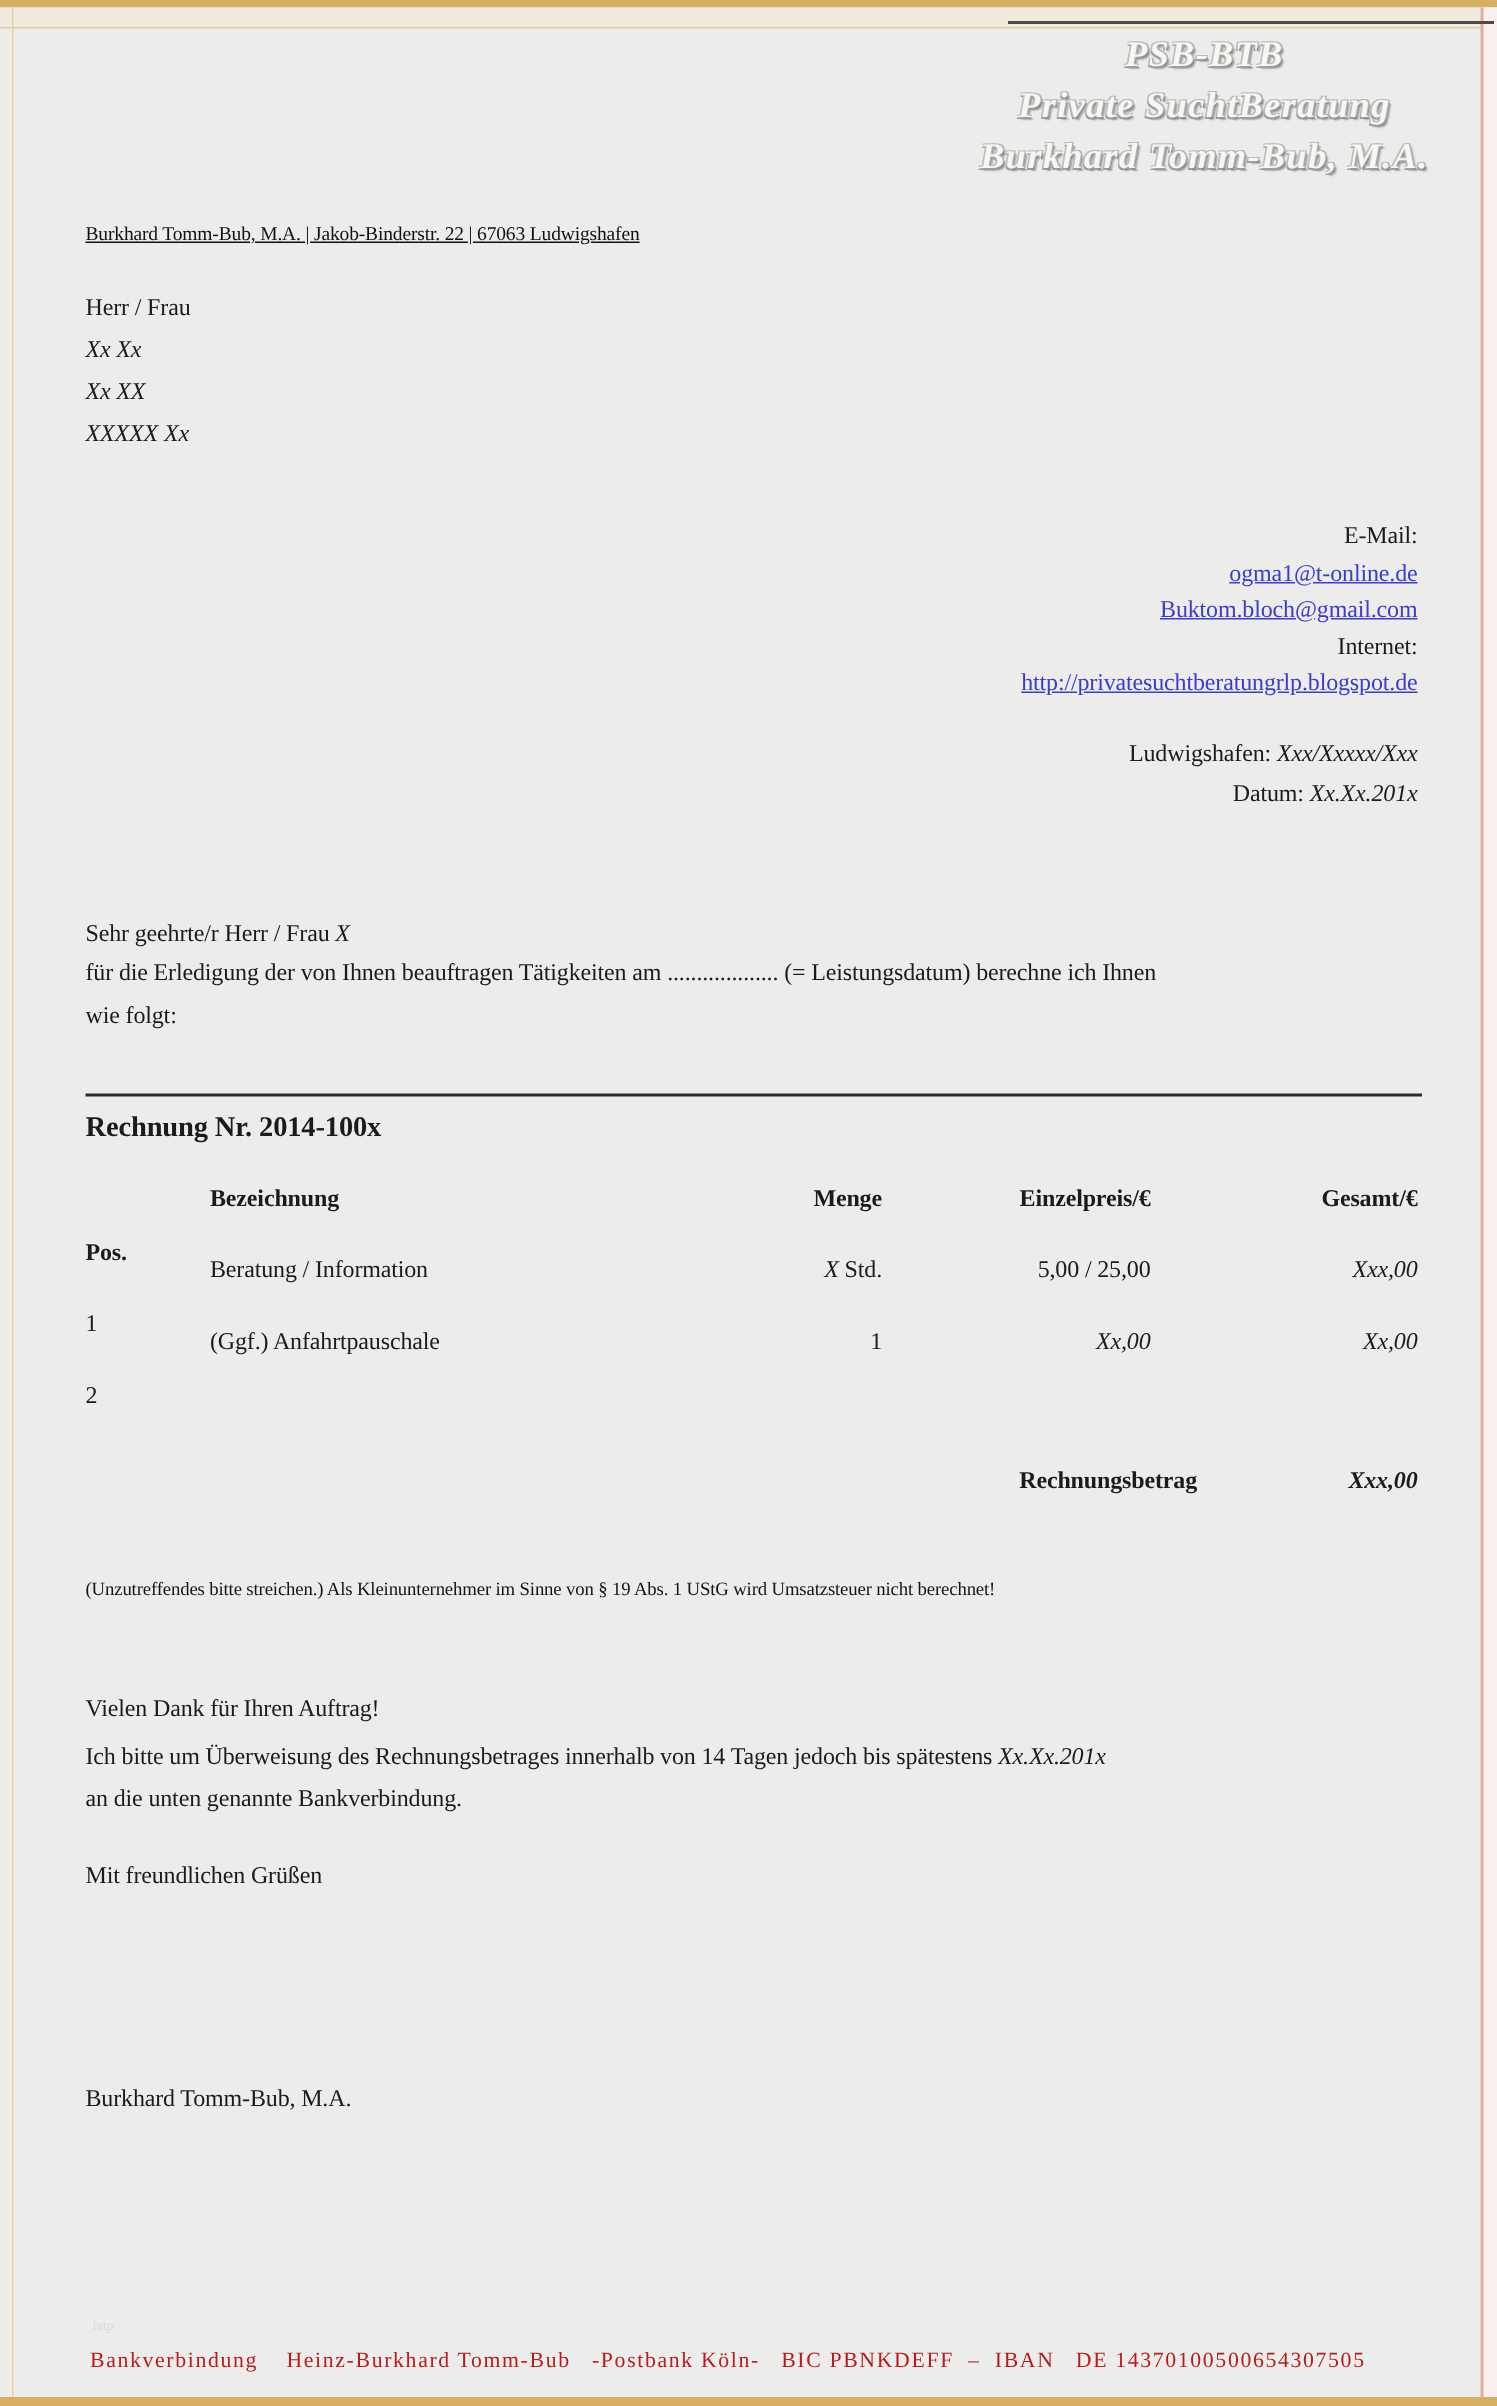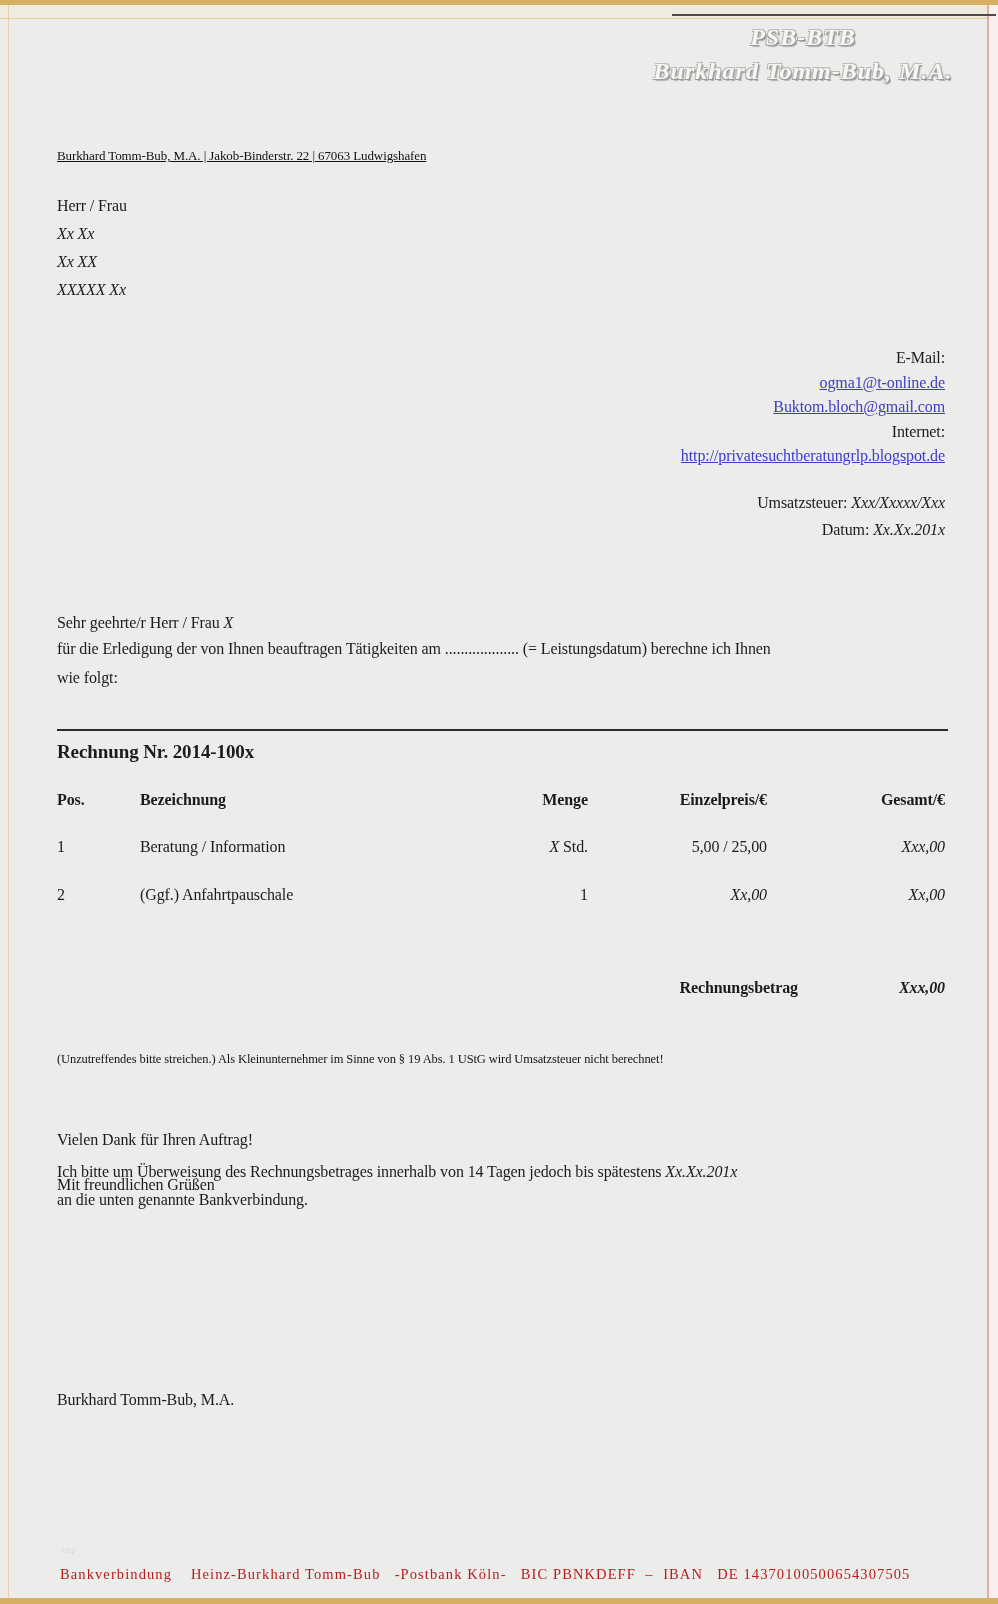--- a/index.html
+++ b/index.html
@@ -30,54 +30,55 @@
   .recipient{top:192px;left:57px;font-size:16px;line-height:28px;}
   .contact{top:346px;right:53px;text-align:right;font-size:16px;line-height:24.5px;}
   a.doclink{color:#3c3ccb;text-decoration:underline;cursor:pointer;text-align:right;}
   .meta{top:489px;right:53px;text-align:right;font-size:16px;line-height:27px;}
   .it{font-style:italic;}
   .greeting{top:586px;left:57px;font-size:16px;margin-top:28px;}
   .intro{top:634px;left:57px;font-size:16px;line-height:29px;}
   .rule{top:729px;left:57px;width:891px;height:2px;background:#2b2b2b;}
   .inv-title{top:741px;left:57px;font-size:19px;font-weight:bold;}
   .trow{left:57px;width:888px;height:22px;font-size:16px;}
-  .trow .c-pos{position:absolute;left:0;}
+  .trow .c-pos{position:absolute;left:0;margin-top:36px;}
   .trow .c-desc{position:absolute;left:83px;}
   .trow .c-qty{position:absolute;right:357px;white-space:nowrap;margin-left:32px;}
   .trow .c-unit{position:absolute;right:178px;white-space:nowrap;}
   .trow .c-total{position:absolute;right:0;white-space:nowrap;}
   .thead{top:791px;font-weight:bold;}
   .trow1{top:838px;}
   .trow2{top:886px;}
   .total-row{top:979px;left:57px;width:888px;height:22px;font-size:16px;}
   .total-row .t-label{position:absolute;right:147px;font-weight:bold;}
   .total-row .t-value{position:absolute;right:0;font-weight:bold;font-style:italic;}
   .tax-note{top:1052px;left:57px;font-size:12.5px;color:#141414;}
   .thanks{top:1131px;left:57px;font-size:16px;}
   .payment{top:1158px;left:57px;font-size:16px;line-height:27.5px;}
-  .regards{top:1176px;left:57px;font-size:16px;}
+  .regards{top:1242px;left:57px;font-size:16px;}
   .signature{top:1391px;left:57px;font-size:16px;}
   .footer-faint{top:1545px;left:62px;font-size:9px;color:#d9d9d9;}
   .bank-line{top:1566px;left:60px;font-size:14.5px;color:#b91c1c;letter-spacing:1.1px;white-space:pre;}
 </style>
 </head>
 <body>
 
 <div class="page">
 
   <div class="abs frame-top"></div>
   <div class="abs frame-top-band"></div>
   <div class="abs frame-left"></div>
   <div class="abs frame-right-strip"></div>
   <div class="abs frame-right-line"></div>
   <div class="abs frame-bottom"></div>
 
   <div class="abs logo-rule"></div>
   <div class="abs logo">
     <div>PSB-BTB</div>
+    <div>Private SuchtBeratung</div>
     <div>Burkhard Tomm-Bub, M.A.</div>
   </div>
 
   <div class="abs sender">Burkhard Tomm-Bub, M.A. | Jakob-Binderstr. 22 | 67063 Ludwigshafen</div>
 
   <div class="abs recipient">
     <div>Herr / Frau</div>
     <div class="it">Xx Xx</div>
     <div class="it">Xx XX</div>
     <div class="it">XXXXX Xx</div>
@@ -85,21 +86,21 @@
 
   <div class="abs contact">
     <div>E-Mail:</div>
     <div><a class="doclink">ogma1@t-online.de</a></div>
     <div><a class="doclink">Buktom.bloch@gmail.com</a></div>
     <div>Internet:</div>
     <div><a class="doclink">http://privatesuchtberatungrlp.blogspot.de</a></div>
   </div>
 
   <div class="abs meta">
-    <div><span>Umsatzsteuer:</span> <span class="it">Xxx/Xxxxx/Xxx</span></div>
+    <div><span>Ludwigshafen:</span> <span class="it">Xxx/Xxxxx/Xxx</span></div>
     <div><span>Datum:</span> <span class="it">Xx.Xx.201x</span></div>
   </div>
 
   <div class="abs greeting"><span>Sehr geehrte/r Herr / Frau</span> <span class="it">X</span></div>
 
   <div class="abs intro">
     <div>für die Erledigung der von Ihnen beauftragen Tätigkeiten am ................... (= Leistungsdatum) berechne ich Ihnen</div>
     <div>wie folgt:</div>
   </div>
 

